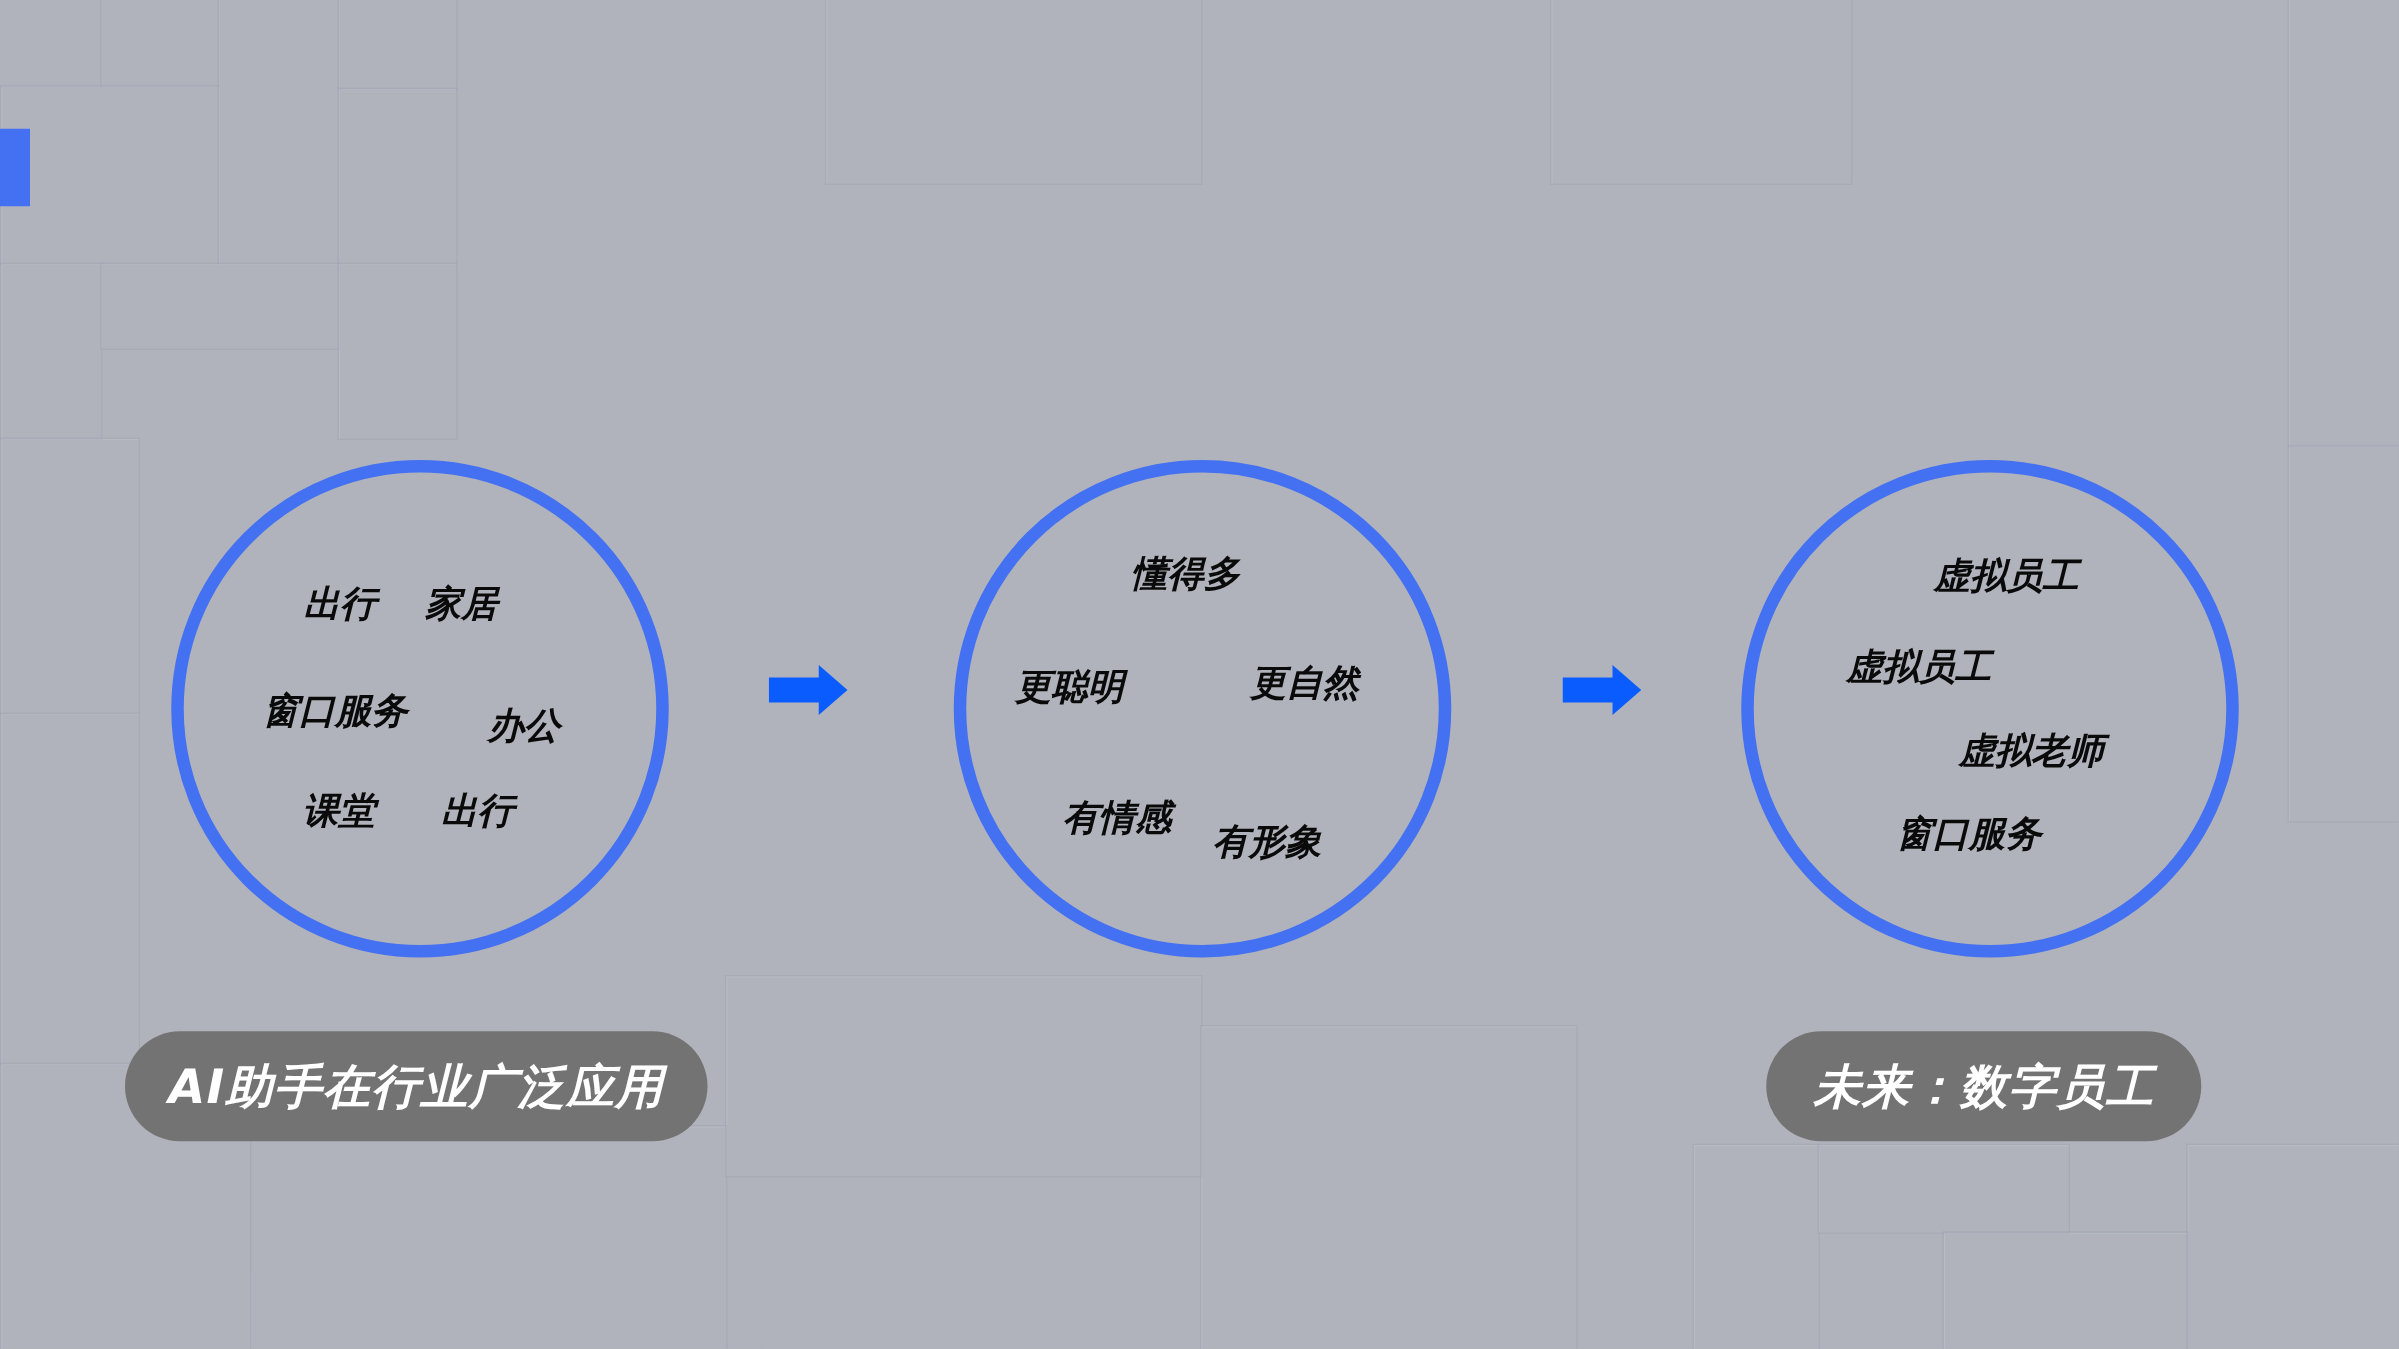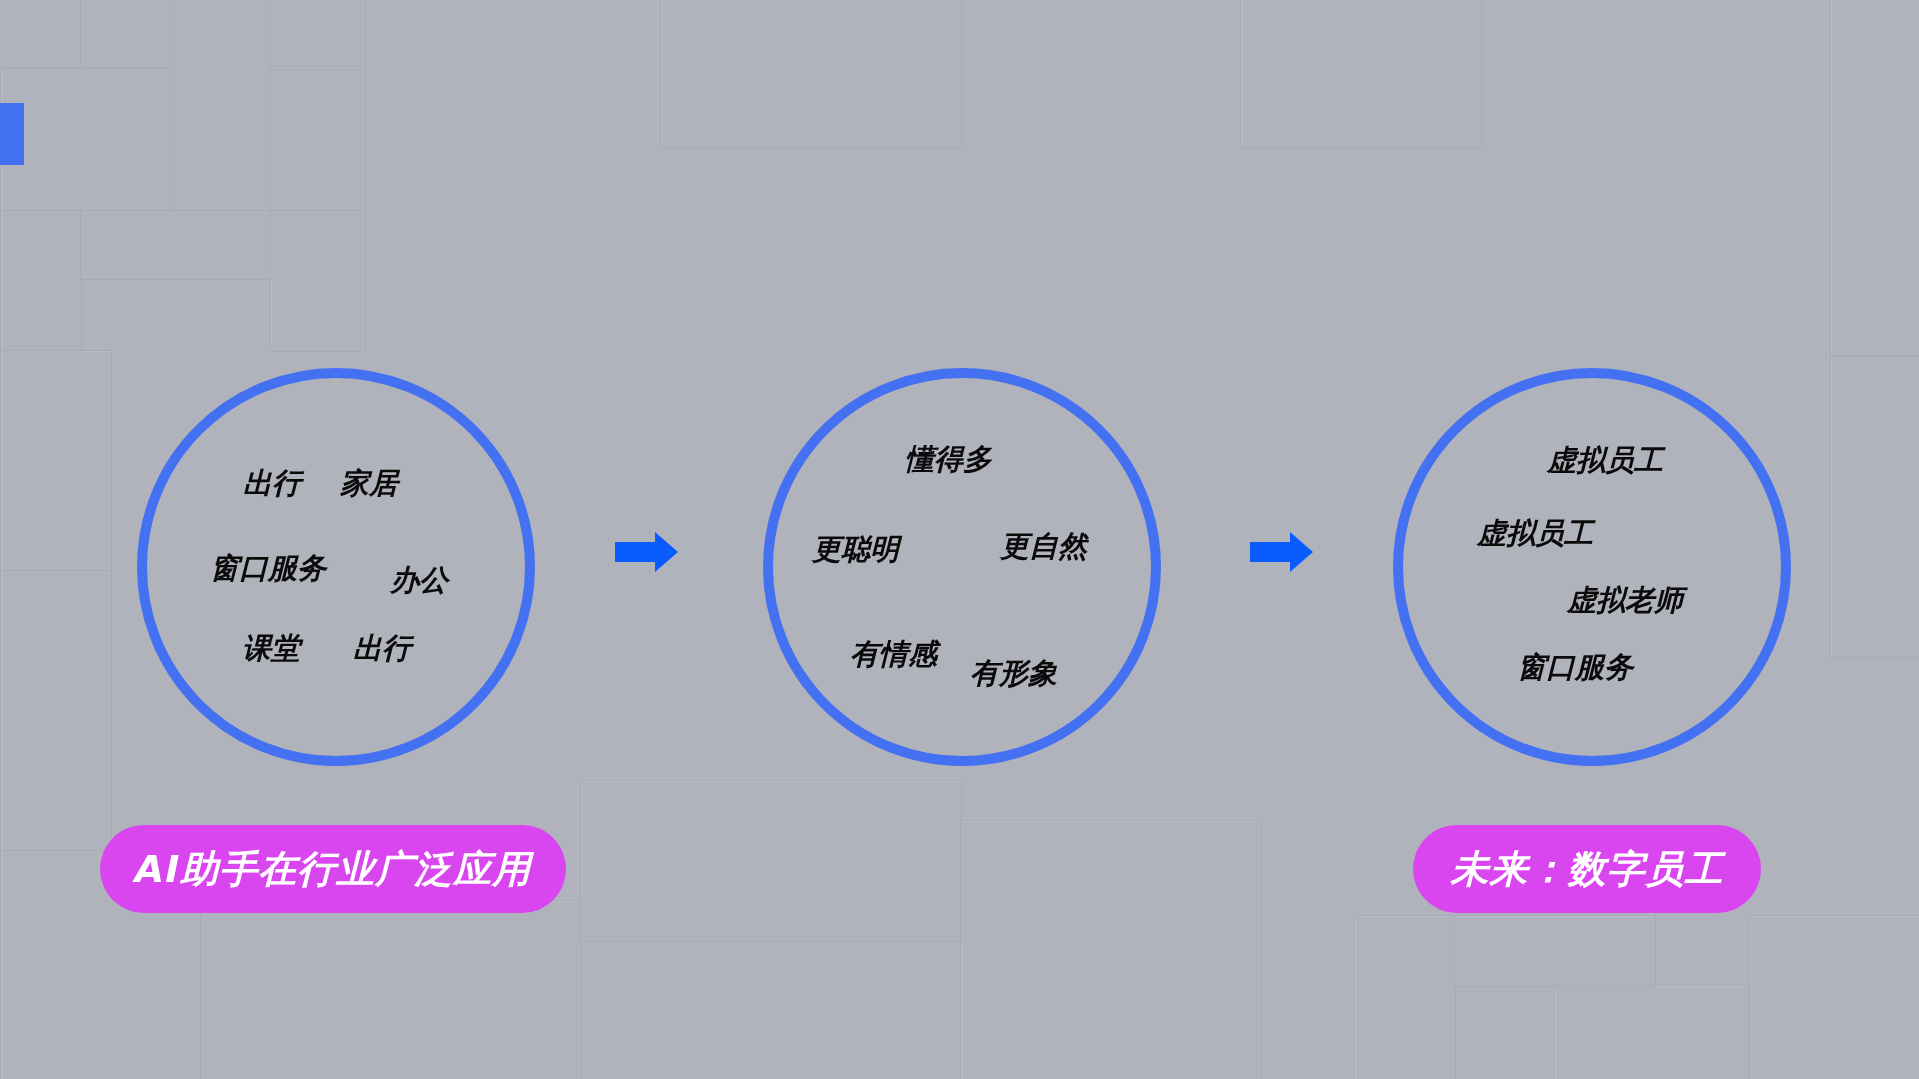--- a/index.html
+++ b/index.html
@@ -27,21 +27,21 @@
   .circle {
     position: absolute; width: 378px; height: 378px; border-radius: 50%;
     border: 10px solid #4470f2; box-sizing: content-box;
   }
   .word {
     position: absolute; font-size: 29px; line-height: 32px; font-weight: bold; font-style: italic;
     color: #0a0a0a; white-space: nowrap;
   }
   .arrow { position: absolute; width: 64px; height: 40px; }
   .pill {
-    position: absolute; height: 88px; border-radius: 44px; background: #d946ef;
+    position: absolute; height: 88px; border-radius: 44px; background: #737373;
     color: #ffffff; font-size: 38px; font-weight: bold; font-style: italic;
     display: flex; align-items: center; justify-content: center; white-space: nowrap;
     letter-spacing: 1px;
   }
 </style>
 </head>
 <body>
 
 <div class="bg-tiles">
   <div class="tile" style="left:-4px;top:-4px;width:84px;height:72px;"></div>

